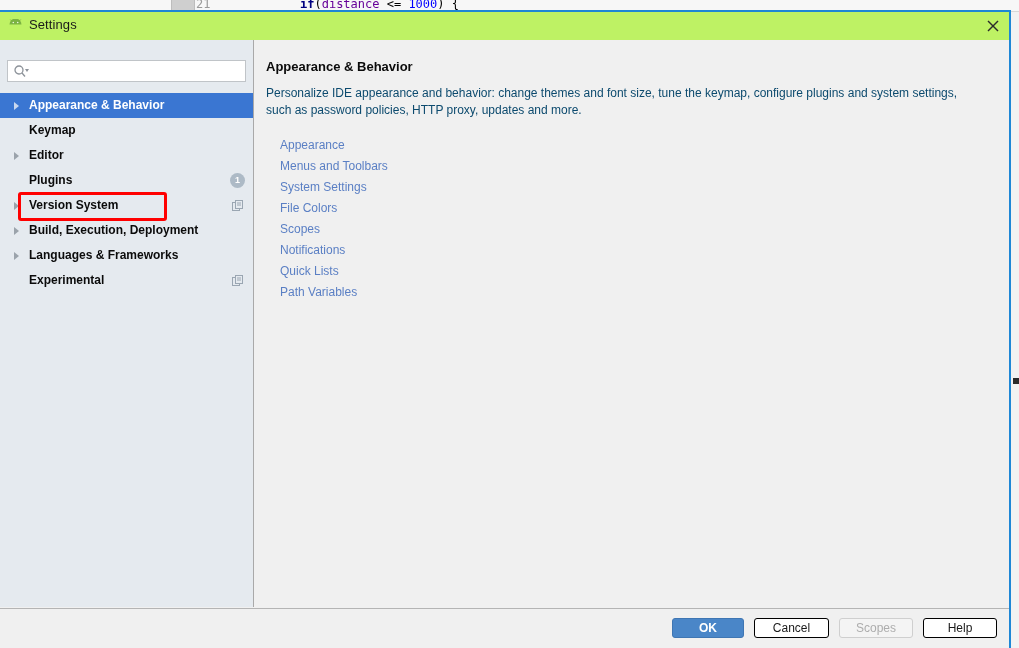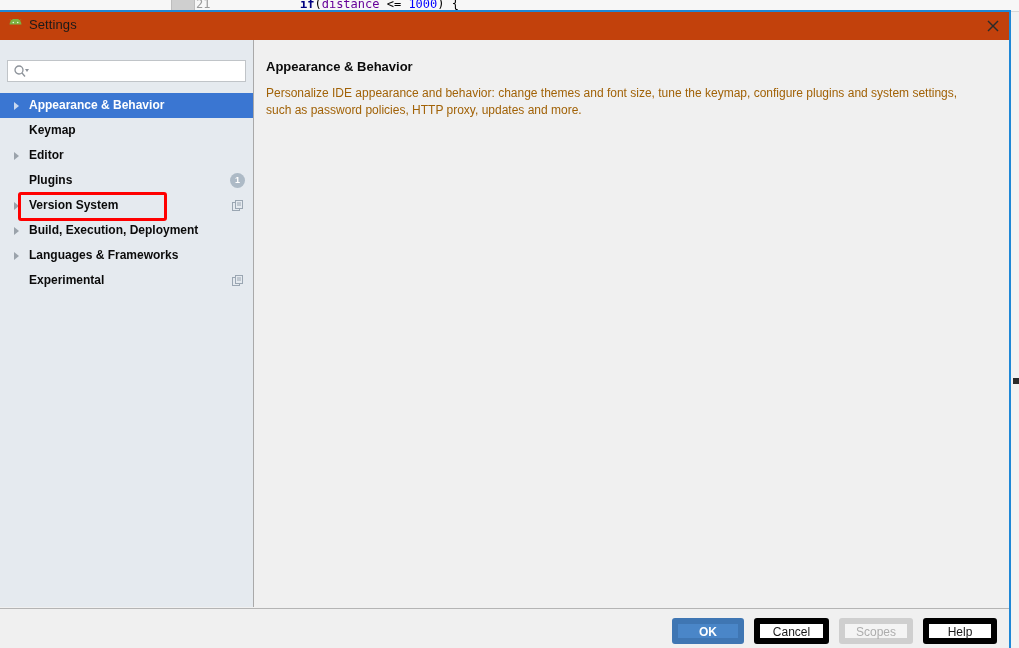--- a/index.html
+++ b/index.html
@@ -72,21 +72,21 @@
     border-right: 2px solid #1e87d6;
     box-sizing: border-box;
   }
 
   
   #title-bar {
     position: absolute;
     left: 0; top: 0;
     width: 1009px;
     height: 28px;
-    background: #c2410c;
+    background: #bef264;
     text-decoration: underline;
   }
   #android-icon {
     position: absolute;
     left: 8px; top: 7px;
     width: 15px; height: 13px;
   }
   #dialog-title {
     position: absolute;
     left: 29px; top: 5px;
@@ -204,21 +204,21 @@
     left: 11px; top: 19px;
     font-size: 13px;
     font-weight: bold;
     color: #0b0b0b;
   }
   #content-description {
     position: absolute;
     left: 11px; top: 45px;
     width: 710px;
     font-size: 12px;
-    color: #a16207;
+    color: #0c4a6e;
     line-height: 17px;
   }
   #link-list {
     position: absolute;
     left: 25px; top: 95px;
   }
   .content-link {
     display: block;
     height: 21px;
     line-height: 21px;
@@ -234,25 +234,25 @@
     position: absolute;
     left: 0; top: 596px;
     width: 1009px;
     height: 42px;
     background: #f0f0f0;
     border-top: 1px solid #b4b4b4;
   }
   .dlg-button {
     position: absolute;
     top: 9px;
-    height: 26px;
+    height: 20px;
     font-family: "Liberation Sans", sans-serif;
     font-size: 12px;
     background: #ffffff;
-    border: 6px solid #000000;
+    border: 1px solid #000000;
     border-radius: 3px;
     color: #1a1a1a;
     cursor: pointer;
     box-sizing: border-box;
   }
   #ok-button {
     left: 672px; width: 72px;
     background: #4a86c8;
     border-color: #3f76b3;
     color: #ffffff;
@@ -352,20 +352,30 @@
           </svg>
         </div>
       </div>
 
     <div id="plugins-highlight"></div>
   </div>
 
   <div id="content-panel">
     <div id="content-heading">Appearance &amp; Behavior</div>
     <div id="content-description">Personalize IDE appearance and behavior: change themes and font size, tune the keymap, configure plugins and system settings, such as password policies, HTTP proxy, updates and more.</div>
+    <div id="link-list">
+        <a class="content-link">Appearance</a>
+        <a class="content-link">Menus and Toolbars</a>
+        <a class="content-link">System Settings</a>
+        <a class="content-link">File Colors</a>
+        <a class="content-link">Scopes</a>
+        <a class="content-link">Notifications</a>
+        <a class="content-link">Quick Lists</a>
+        <a class="content-link">Path Variables</a>
+      </div>
   </div>
 
   <div id="button-bar">
     <button id="ok-button" class="dlg-button">OK</button>
     <button id="cancel-button" class="dlg-button">Cancel</button>
     <button id="apply-button" class="dlg-button" disabled="">Scopes</button>
     <button id="help-button" class="dlg-button">Help</button>
   </div>
 
 </div>

